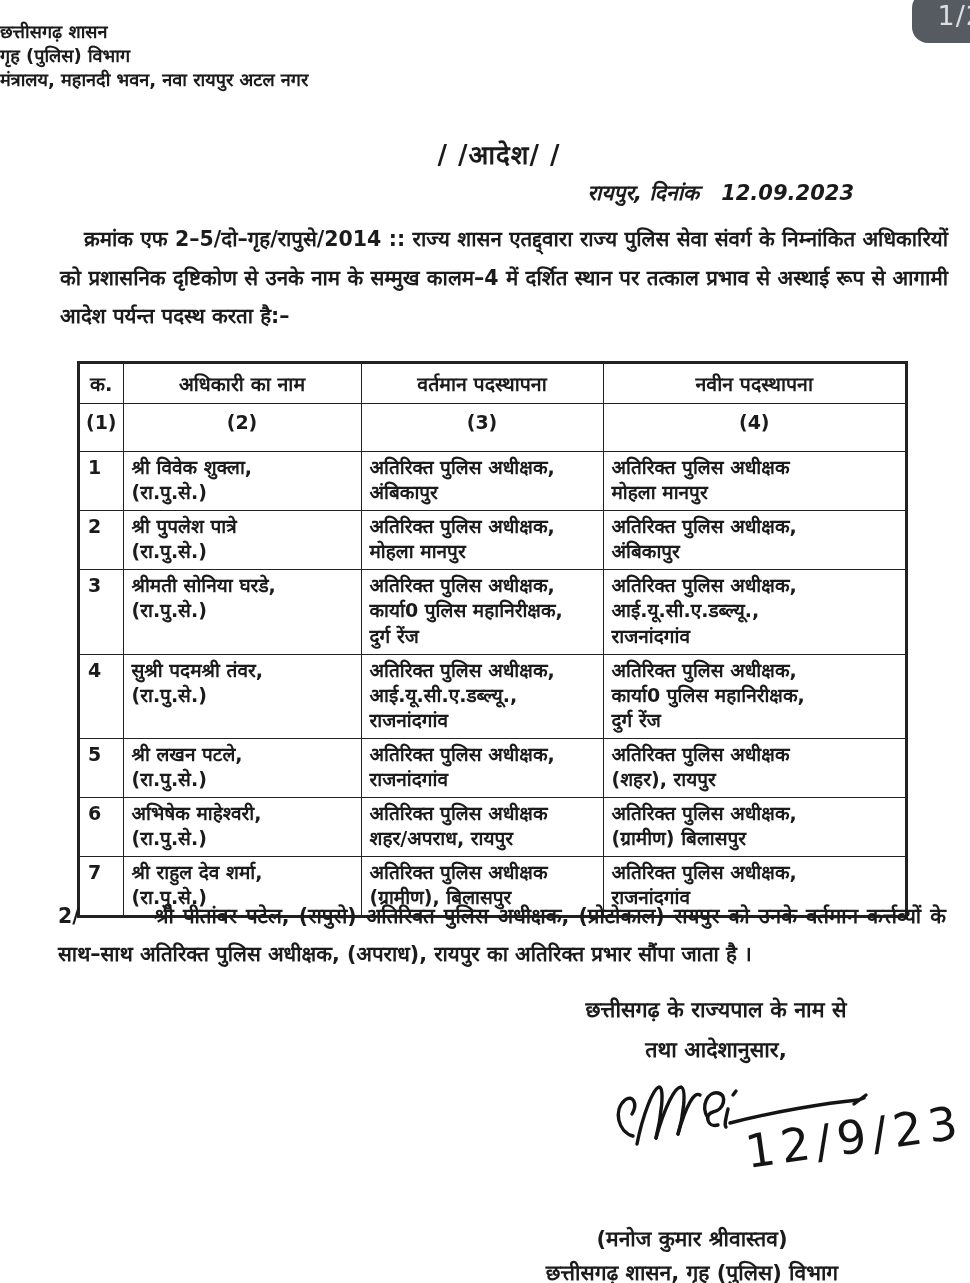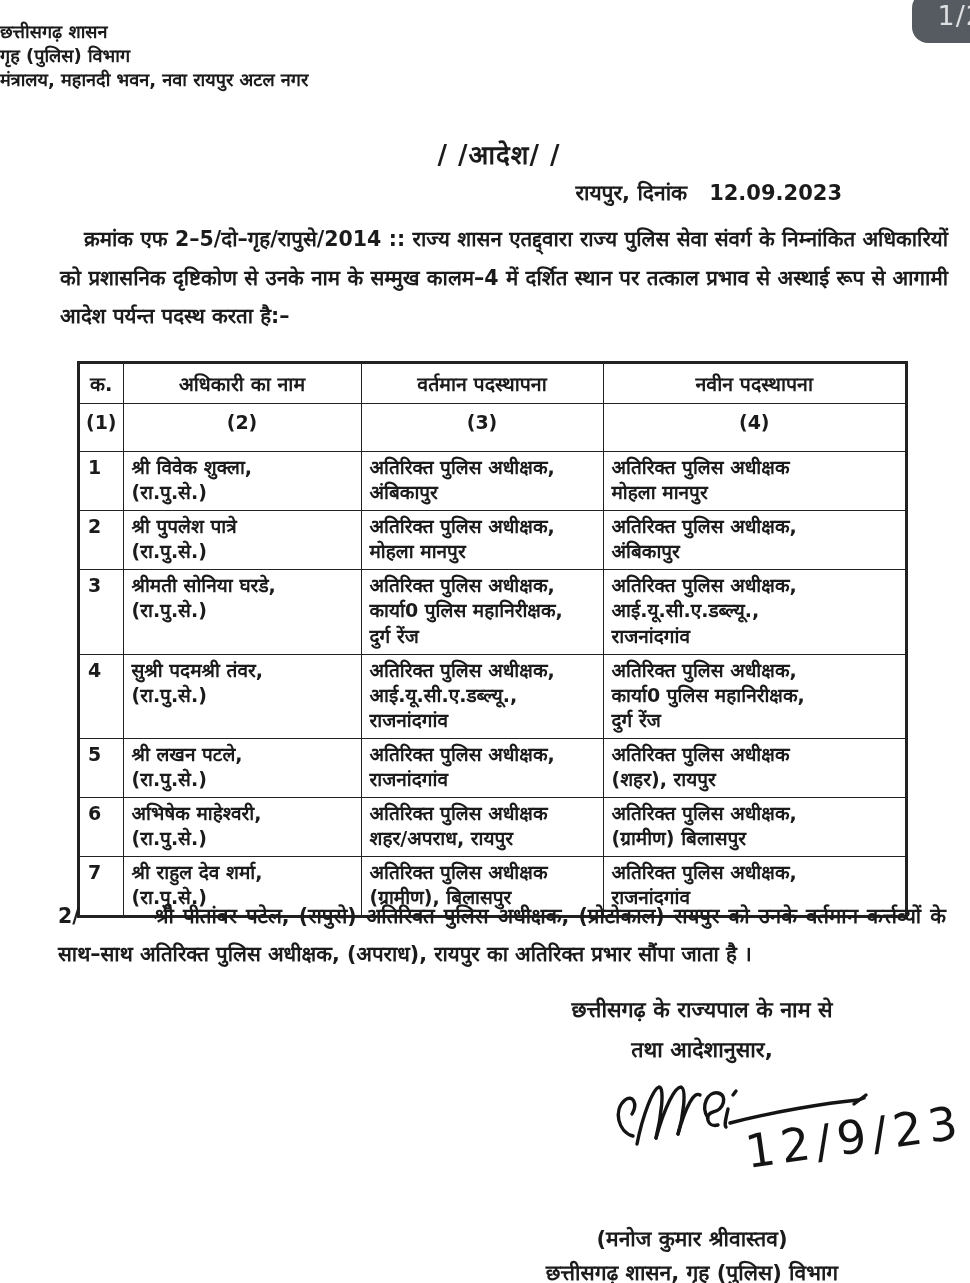--- a/index.html
+++ b/index.html
@@ -13,22 +13,22 @@
     position:absolute; top:-8px; right:-16px;
     background:#565b61; color:#dcdee0;
     font-size:27px; font-weight:500;
     padding:8px 30px 12px 26px; border-radius:16px;
     letter-spacing:1px;
   }
   .doc-header { position:absolute; top:20px; left:0; width:100%;
     text-align:left; font-size:18px; font-weight:700; line-height:1.32; }
   .order-heading { position:absolute; top:136px; left:0; width:100%;
     text-align:center; font-size:26px; font-weight:700; letter-spacing:1px; }
-  .place-date { position:absolute; top:178px; right:156px;
-    font-size:21px; font-weight:700; white-space:pre; }
+  .place-date { position:absolute; top:178px; right:144px;
+    font-size:21px; font-weight:700; white-space:pre;font-style:italic; }
   .intro { position:absolute; top:220px; left:60px; right:50px;
     font-size:20.5px; font-weight:600; line-height:1.88; text-align:justify; }
   .intro .indent { display:inline-block; width:24px; }
   .bold-seg { font-weight:800; }
 
   table.order-table { position:absolute; top:362px; left:78px; width:827px;
     border-collapse:collapse; table-layout:fixed;
     font-size:19px; font-weight:600; }
   table.order-table, table.order-table th, table.order-table td {
     border:1.6px solid #222; }
@@ -39,21 +39,21 @@
   table.order-table td.sn { text-align:left; padding-left:8px; white-space:normal; }
   table.order-table tr.colnums td { text-align:center; font-weight:700;
     padding:6px 4px 16px 4px; white-space:normal; }
   .col-sn { width:44px; } .col-name { width:238px; }
   .col-cur { width:242px; } .col-new { width:303px; }
 
   .para2 { position:absolute; top:898px; left:58px; right:52px;
     font-size:20.5px; font-weight:600; line-height:1.85; text-align:justify; }
   .para2-label { display:inline-block; width:96px; font-weight:700; }
 
-  .authority { position:absolute; top:990px; left:518px; width:368px;
+  .authority { position:absolute; top:990px; left:532px; width:368px;
     text-align:center; font-size:21.5px; font-weight:700; line-height:1.85; }
 
   .signature-wrap { position:absolute; top:1068px; left:600px; width:370px; height:122px; }
   .sign-block { position:absolute; top:1222px; left:492px; width:400px;
     text-align:center; font-size:21px; font-weight:700; line-height:1.62; }
 </style>
 </head>
 <body>
 
 <div class="page">

